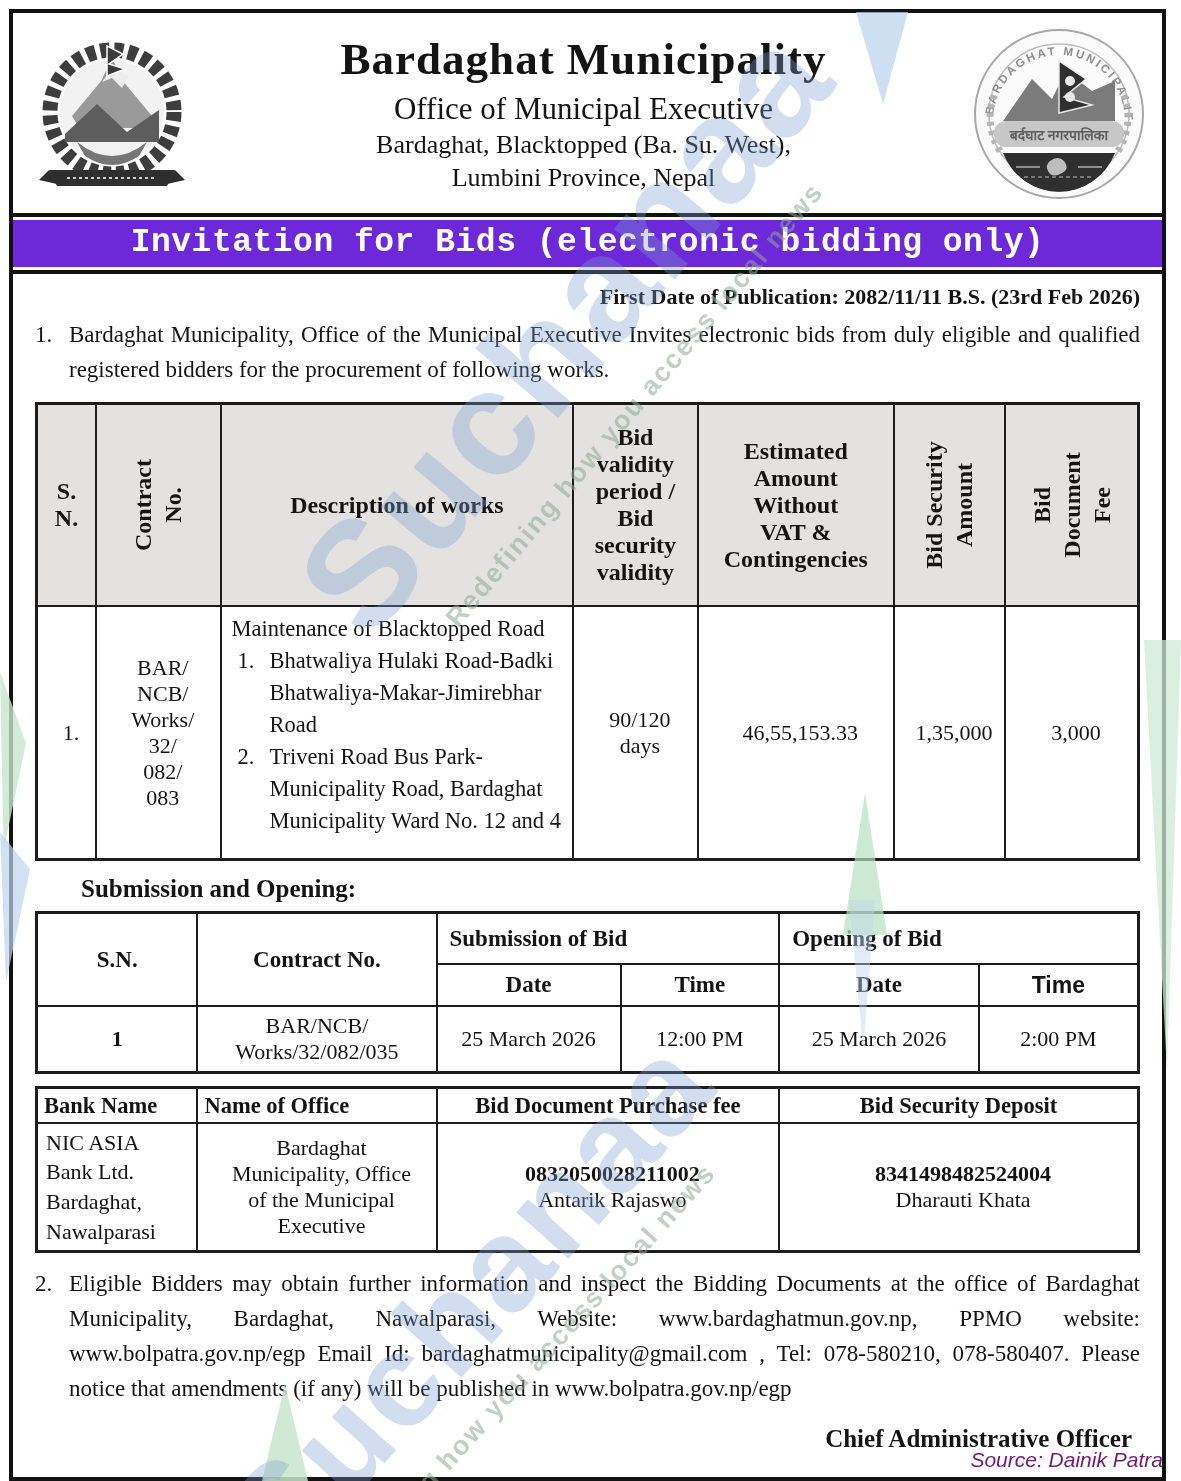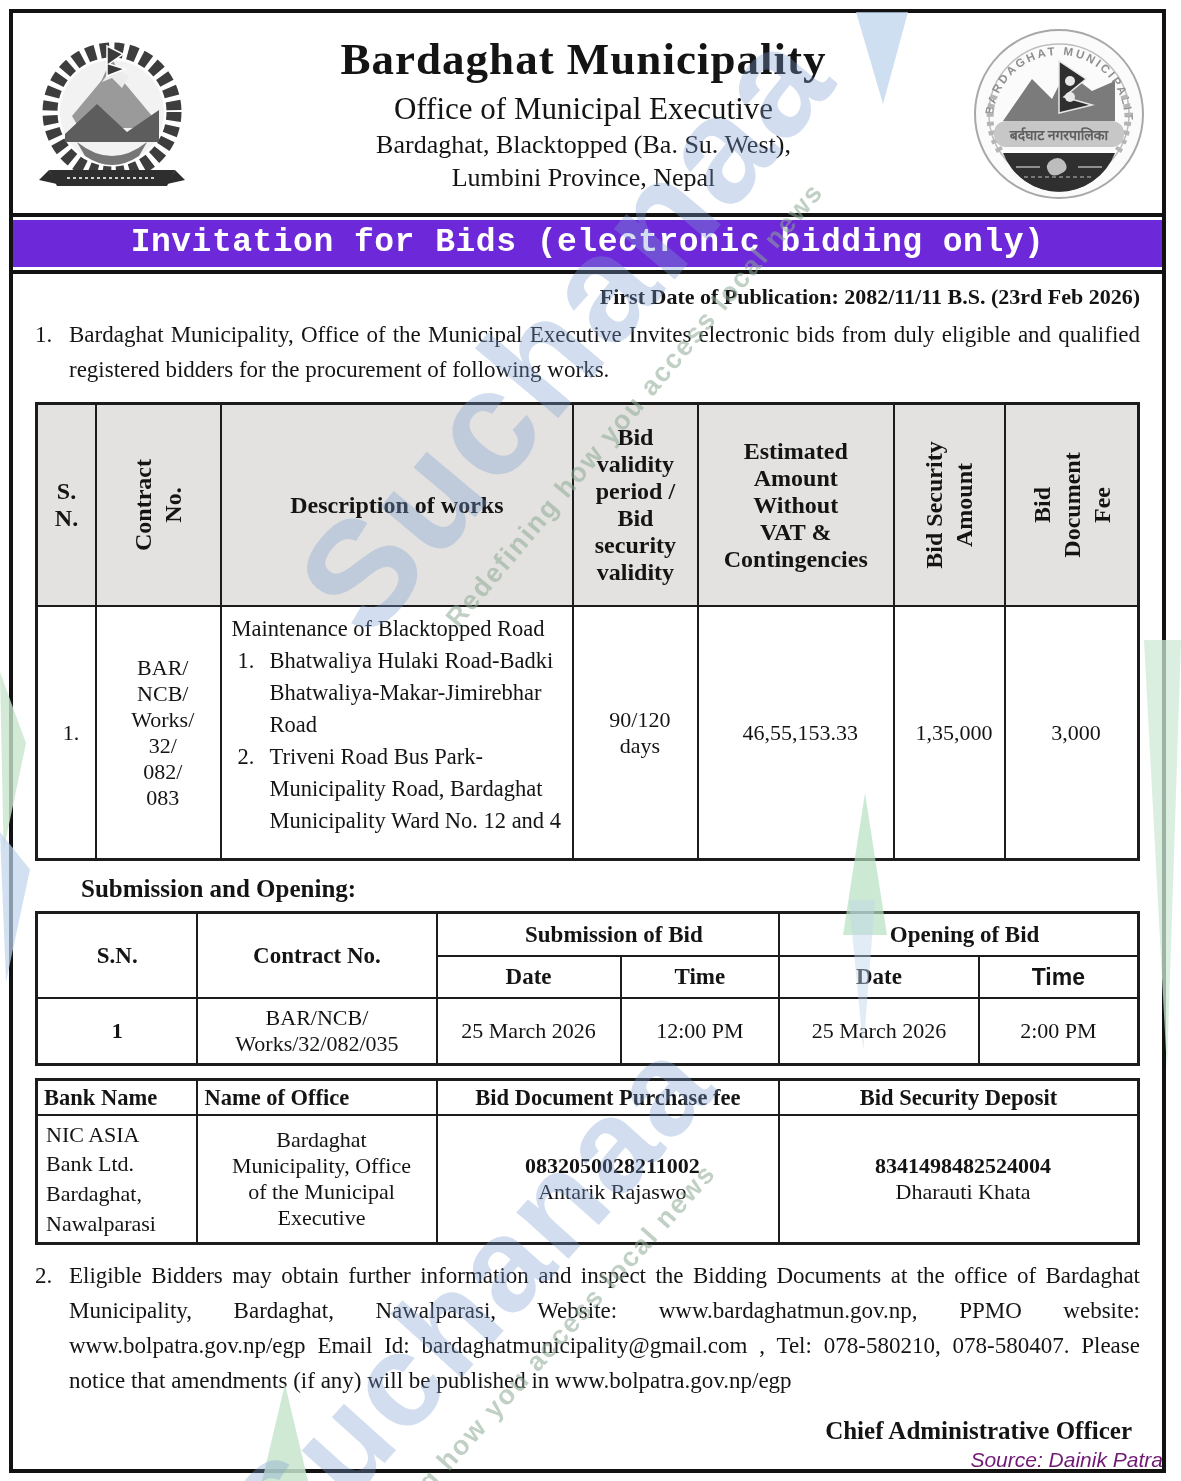--- a/index.html
+++ b/index.html
@@ -46,21 +46,21 @@
     text-align:center; line-height:1.25; font-weight:bold; font-size:24px;
   }
   .cx { text-align:center;padding-left:9px; }
   .desc-cell { vertical-align:top; padding:6px 8px 4px 10px; font-size:22.5px; line-height:1.42; }
   .desc-item { display:flex; }
   .desc-item .ino { flex:0 0 38px; padding-left:6px; }
   .works-table .drow td { height:253px; }
   .sec-heading { font-size:25px; font-weight:bold; margin:14px 0 8px 46px; }
   .sub-table { border:3px solid #1c1c1c; }
   .sub-table th { font-size:23px; }
-  .sub-table .g1 { height:44px; text-align:center; padding-left:12px; }
+  .sub-table .g1 { height:52px; text-align:left; padding-left:12px; }
   .sub-table .g2 { height:42px; }
   .sub-table .drow td { height:66px; text-align:center; }
   .sans { font-family:"Liberation Sans", sans-serif; }
   .bank-table { margin-top:12px; border:3px solid #1c1c1c; }
   .bank-table th { font-size:22.5px; height:36px; }
   .bank-table td { height:128px; }
   .th-left { text-align:left; padding-left:6px;margin-left:16px; }
   .cell-left { text-align:left; padding-left:8px; vertical-align:middle; line-height:1.35; }
   .acct { font-weight:bold; }
   .signature { text-align:right; font-size:25px; font-weight:bold; margin:18px 8px 10px 0; }

